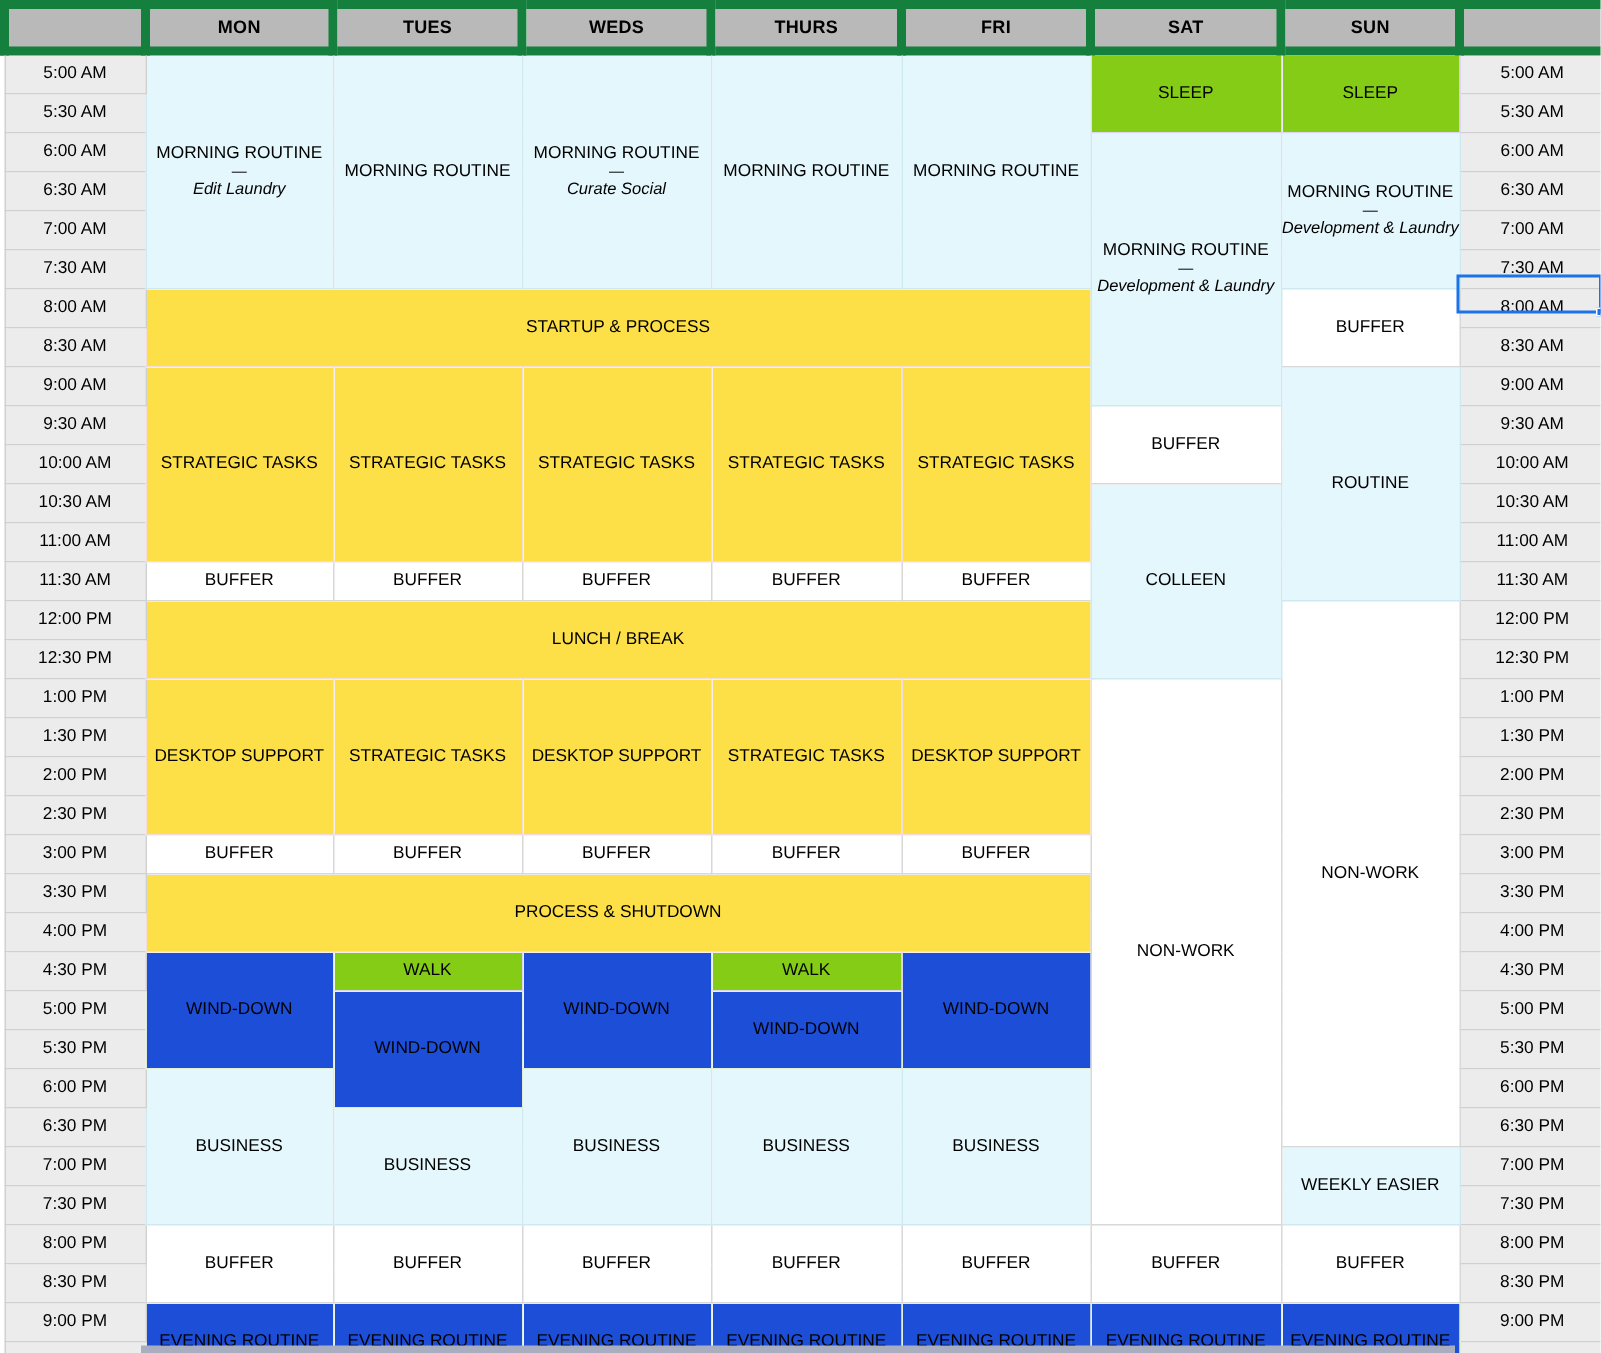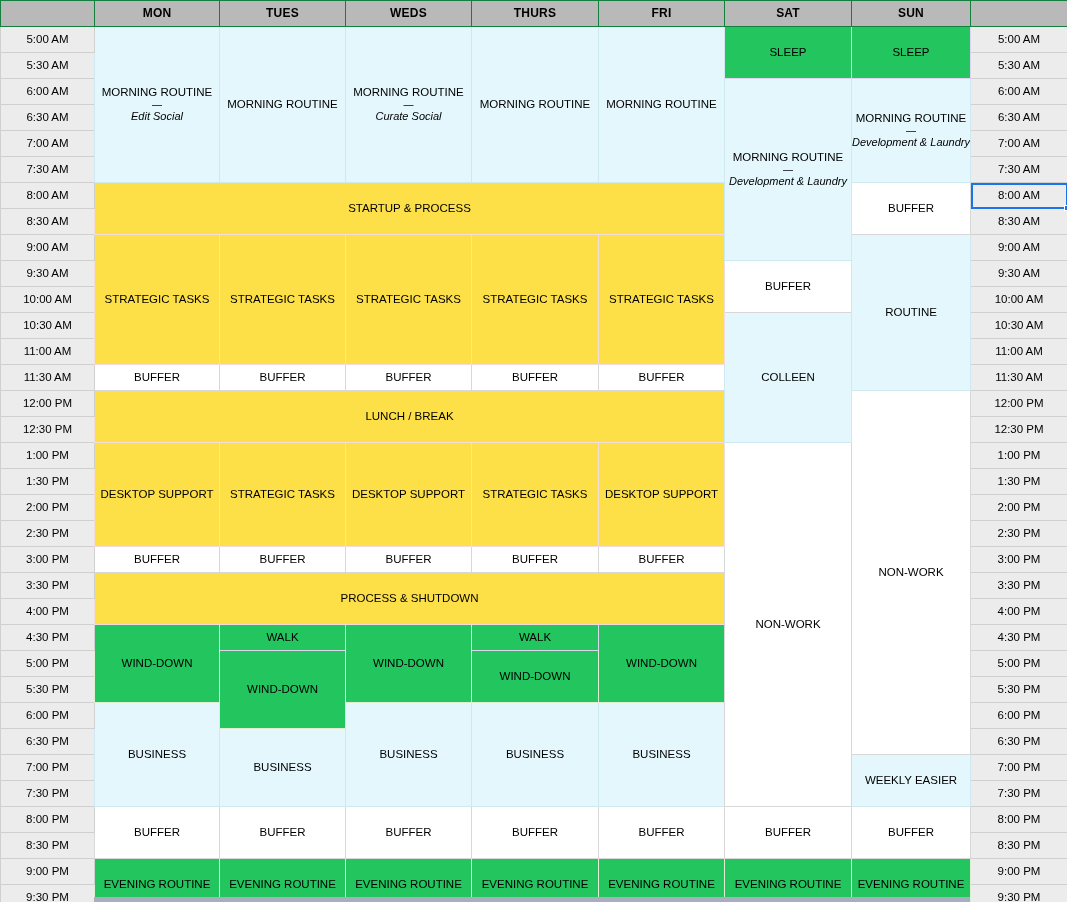--- a/index.html
+++ b/index.html
@@ -42,21 +42,21 @@
     white-space: normal;
   }
 
   
   tr.header-row th {
     height: 25px;
     background: #b9b9b9;
     font-weight: bold;
     font-size: 12px;
     letter-spacing: 0.2px;
-    border: 1px solid #15803d;
+    border: 6px solid #15803d;
     color: #000;
   }
   th.corner-cell {
     background: #ffffff;
     border-top: 1px solid #ffffff;
     border-left: 1px solid #ffffff;
     border-bottom: 1px solid #d9d9d9;
   }
   th.corner-cell.right {
     border-right: 1px solid #ffffff;
@@ -68,22 +68,22 @@
     font-weight: bold;
     font-size: 11.5px;
     color: #1a1a1a;
     border: 1px solid #d9d9d9;
     height: 25px;
   }
 
   
   .c-blue   { background: #e4f7fd; }
   .c-pink   { background: #fde047; }
-  .c-green  { background: #22c55e; }
-  .c-purple { background: #22c55e; }
+  .c-green  { background: #1d4ed8; }
+  .c-purple { background: #84cc16; }
   .c-white  { background: #ffffff; }
 
   td.event {
     border: 1px solid #e0dcdc;
   }
   td.event.c-blue   { border-color: #cfe9f0; }
   td.event.c-pink   { border-color: #f3dcdc; }
   td.event.c-green  { border-color: #dfeed2; }
   td.event.c-purple { border-color: #ded6ef; }
   td.event.c-white  { border-color: #d8d8d8; }
@@ -149,21 +149,21 @@
         <th>SUN</th>
         <th class="corner-cell right"></th>
       </tr>
     </thead>
     <tbody id="grid-body">
         <tr style="height: 25px;">
           <td class="time-cell">5:00 AM</td>
           <td class="event c-blue" rowspan="6">
             <span class="label-main">MORNING ROUTINE</span>
             <span class="label-rule">—</span>
-            <span class="label-sub">Edit Social</span>
+            <span class="label-sub">Edit Laundry</span>
           </td>
           <td class="event c-blue" rowspan="6">
             <span class="label-main">MORNING ROUTINE</span>
           </td>
           <td class="event c-blue" rowspan="6">
             <span class="label-main">MORNING ROUTINE</span>
             <span class="label-rule">—</span>
             <span class="label-sub">Curate Social</span>
           </td>
           <td class="event c-blue" rowspan="6">

